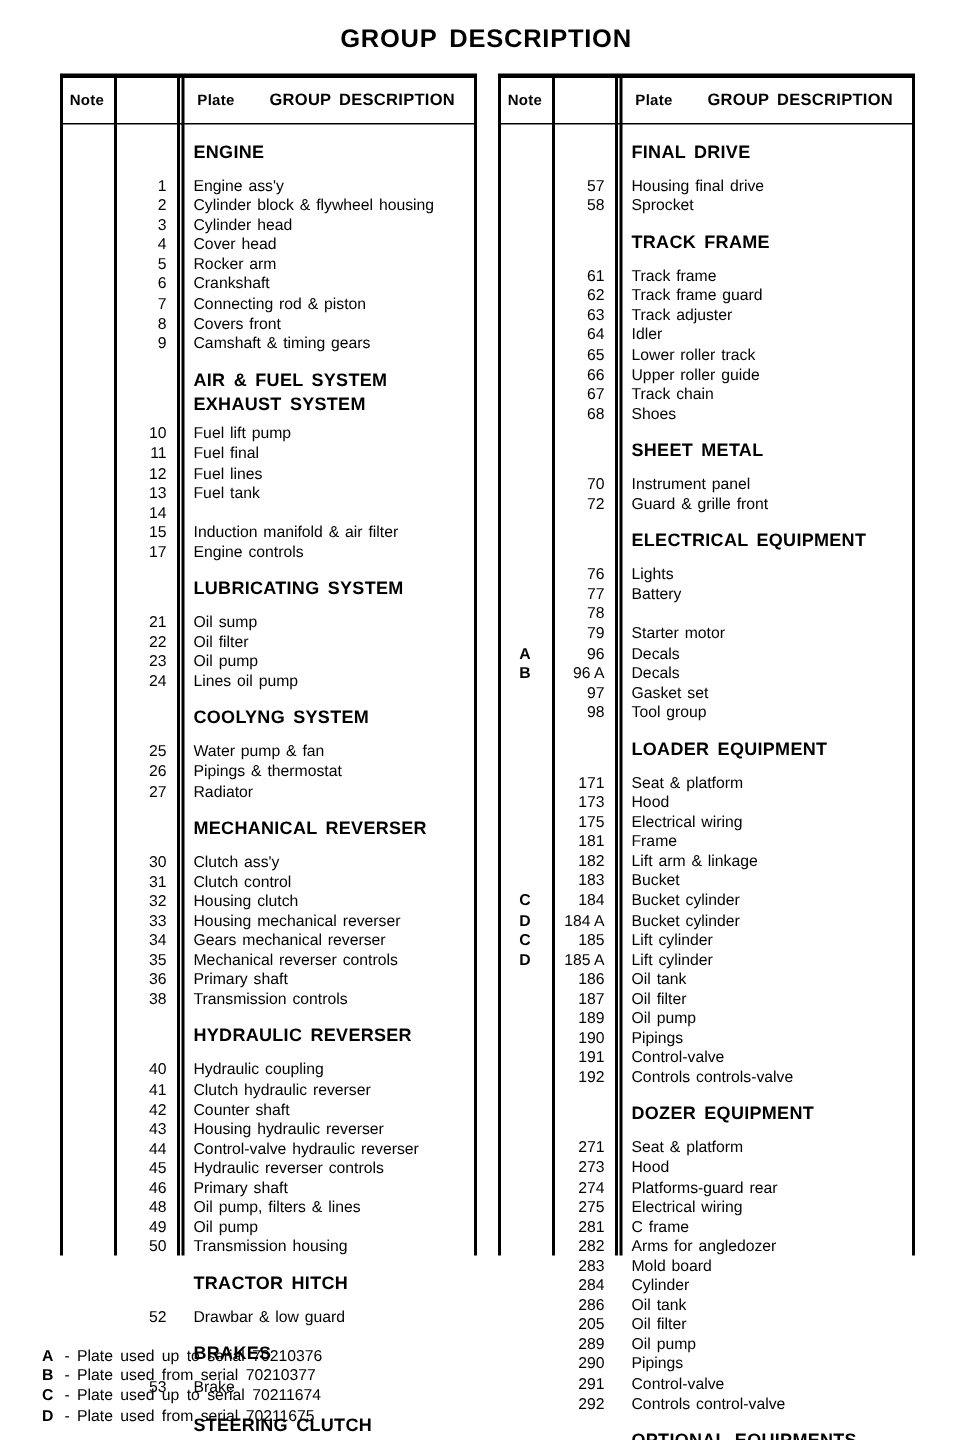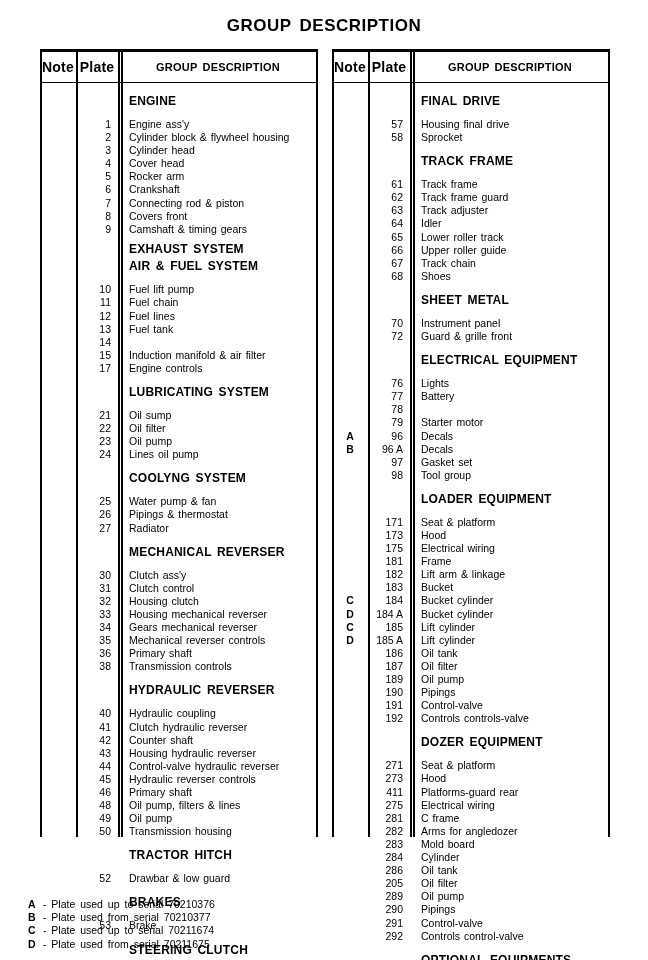--- a/index.html
+++ b/index.html
@@ -51,38 +51,38 @@
   }
   .tbody {
     display: block;
     padding-top: 8px;
     height: 754px;
     box-sizing: border-box;
   }
 
   
   .c-note  { width: 36px;  flex: 0 0 36px; }
-  .c-plate { width: 42px;  flex: 0 0 42px; }
+  .c-plate { width: 42px;  flex: 0 0 42px; padding-left: 47px; }
   .c-desc  { flex: 1 1 auto; }
 
   
   .vrule {
     position: absolute;
     top: 0;
     bottom: 0;
     background: #000;
   }
   .vrule.left    { left: 0;    width: 2px; }
   .vrule.r-note  { left: 36px; width: 1.5px; }
   .vrule.r-plate { left: 78px; width: 1.5px; }
   .vrule.r-plate2{ left: 81px; width: 1.5px; }
   .vrule.right   { right: 0;   width: 2px; }
 
   .thead .hcell {
-    font-size: 14px;
+    font-size: 10px;
     font-weight: bold;
     display: flex;
     align-items: center;
     justify-content: center;
     letter-spacing: 0.2px;
   }
   .thead .hcell.c-desc {
     font-size: 11px;
     word-spacing: 2px;
   }
@@ -222,40 +222,40 @@
           <div class="note"></div>
           <div class="plate">8</div>
           <div class="desc">Covers front</div>
         </div>
         <div class="row">
           <div class="note"></div>
           <div class="plate">9</div>
           <div class="desc">Camshaft &amp; timing gears</div>
         </div>
         <div class="row gap"></div>
+        <div class="row heading">
+          <div class="note"></div>
+          <div class="plate"></div>
+          <div class="desc">AIR &amp; FUEL SYSTEM</div>
+        </div>
         <div class="row heading tight">
           <div class="note"></div>
           <div class="plate"></div>
           <div class="desc">EXHAUST SYSTEM</div>
-        </div>
-        <div class="row heading">
-          <div class="note"></div>
-          <div class="plate"></div>
-          <div class="desc">AIR &amp; FUEL SYSTEM</div>
         </div>
         <div class="row gap"></div>
         <div class="row">
           <div class="note"></div>
           <div class="plate">10</div>
           <div class="desc">Fuel lift pump</div>
         </div>
         <div class="row">
           <div class="note"></div>
           <div class="plate">11</div>
-          <div class="desc">Fuel chain</div>
+          <div class="desc">Fuel final</div>
         </div>
         <div class="row">
           <div class="note"></div>
           <div class="plate">12</div>
           <div class="desc">Fuel lines</div>
         </div>
         <div class="row">
           <div class="note"></div>
           <div class="plate">13</div>
           <div class="desc">Fuel tank</div>
@@ -699,21 +699,21 @@
           <div class="plate">271</div>
           <div class="desc">Seat &amp; platform</div>
         </div>
         <div class="row">
           <div class="note"></div>
           <div class="plate">273</div>
           <div class="desc">Hood</div>
         </div>
         <div class="row">
           <div class="note"></div>
-          <div class="plate">411</div>
+          <div class="plate">274</div>
           <div class="desc">Platforms-guard rear</div>
         </div>
         <div class="row">
           <div class="note"></div>
           <div class="plate">275</div>
           <div class="desc">Electrical wiring</div>
         </div>
         <div class="row">
           <div class="note"></div>
           <div class="plate">281</div>

